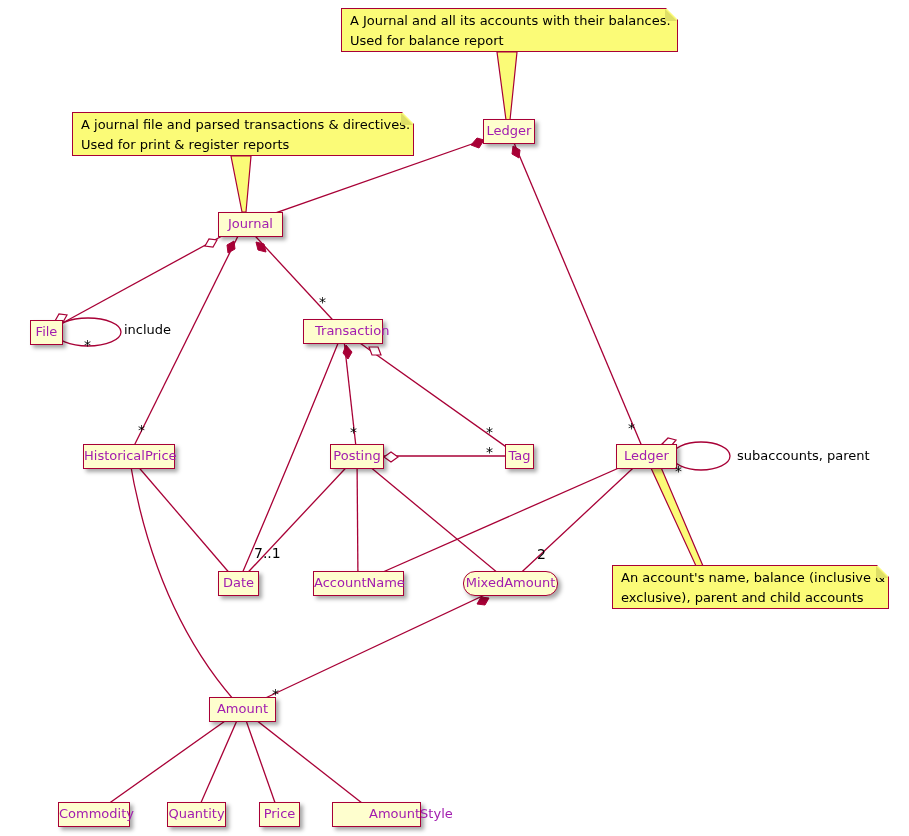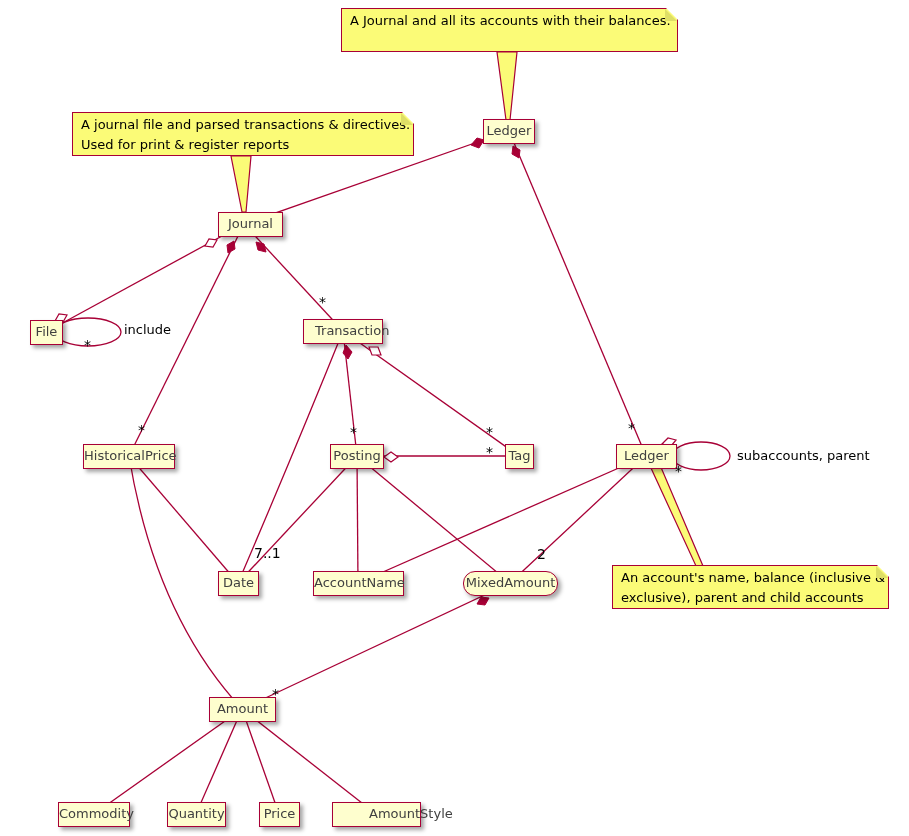--- a/index.html
+++ b/index.html
@@ -1,20 +1,20 @@
 <!DOCTYPE html>
 <html><head>
 <meta charset="utf-8">
 <style>
   html,body{margin:0;padding:0;background:#ffffff;}
   .canvas{position:relative;width:909px;height:836px;background:#ffffff;overflow:hidden;
           font-family:"DejaVu Sans", sans-serif;}
   svg.wires{position:absolute;left:0;top:0;z-index:0;}
   .uml-class{position:absolute;z-index:2;box-sizing:border-box;height:25px;
-             background:#FEFECE;border:1.5px solid #A80036;color:#404040;
+             background:#FEFECE;border:1.5px solid #A80036;color:#a21caf;
              font-size:13px;line-height:21px;text-align:center;
              box-shadow:3px 3px 4px rgba(0,0,0,0.35);white-space:nowrap;}
   .note{position:absolute;z-index:2;box-sizing:border-box;background:#FBFB77;
         border:1.5px solid #A80036;color:#000;font-size:13px;line-height:20px;
         padding:2px 10px 2px 8px;
         clip-path:polygon(0 0, calc(100% - 12px) 0, 100% 12px, 100% 100%, 0 100%);
         filter:drop-shadow(3px 3px 2px rgba(0,0,0,0.35));}
   .note::after{content:"";position:absolute;top:0;right:0;width:0;height:0;
         border-bottom:12px solid #dede66;border-right:12px solid transparent;}
   .note div{white-space:nowrap;}
@@ -74,20 +74,21 @@
       <polygon points="205,246 209,239 217,240 213,247"></polygon>
       <polygon points="67,315 63,322 55,321 59,314"></polygon>
       <polygon points="381,355 372,355 369,347 378,347"></polygon>
       <polygon points="398,457 391,462 384,457 391,452"></polygon>
       <polygon points="676,440 671,446 662,444 668,438"></polygon>
     </g>
   </svg>
 
   <div class="note" style="left:341px;top:8px;width:337px;height:44px;">
     <div>A Journal and all its accounts with their balances.</div>
+    <div>Used for balance report</div>
   </div>
   <div class="note" style="left:72px;top:112px;width:342px;height:44px;">
     <div>A journal file and parsed transactions &amp; directives.</div>
     <div>Used for print &amp; register reports</div>
   </div>
   <div class="note" style="left:612px;top:565px;width:277px;height:44px;">
     <div>An account's name, balance (inclusive &amp;</div>
     <div>exclusive), parent and child accounts</div>
   </div>
 

